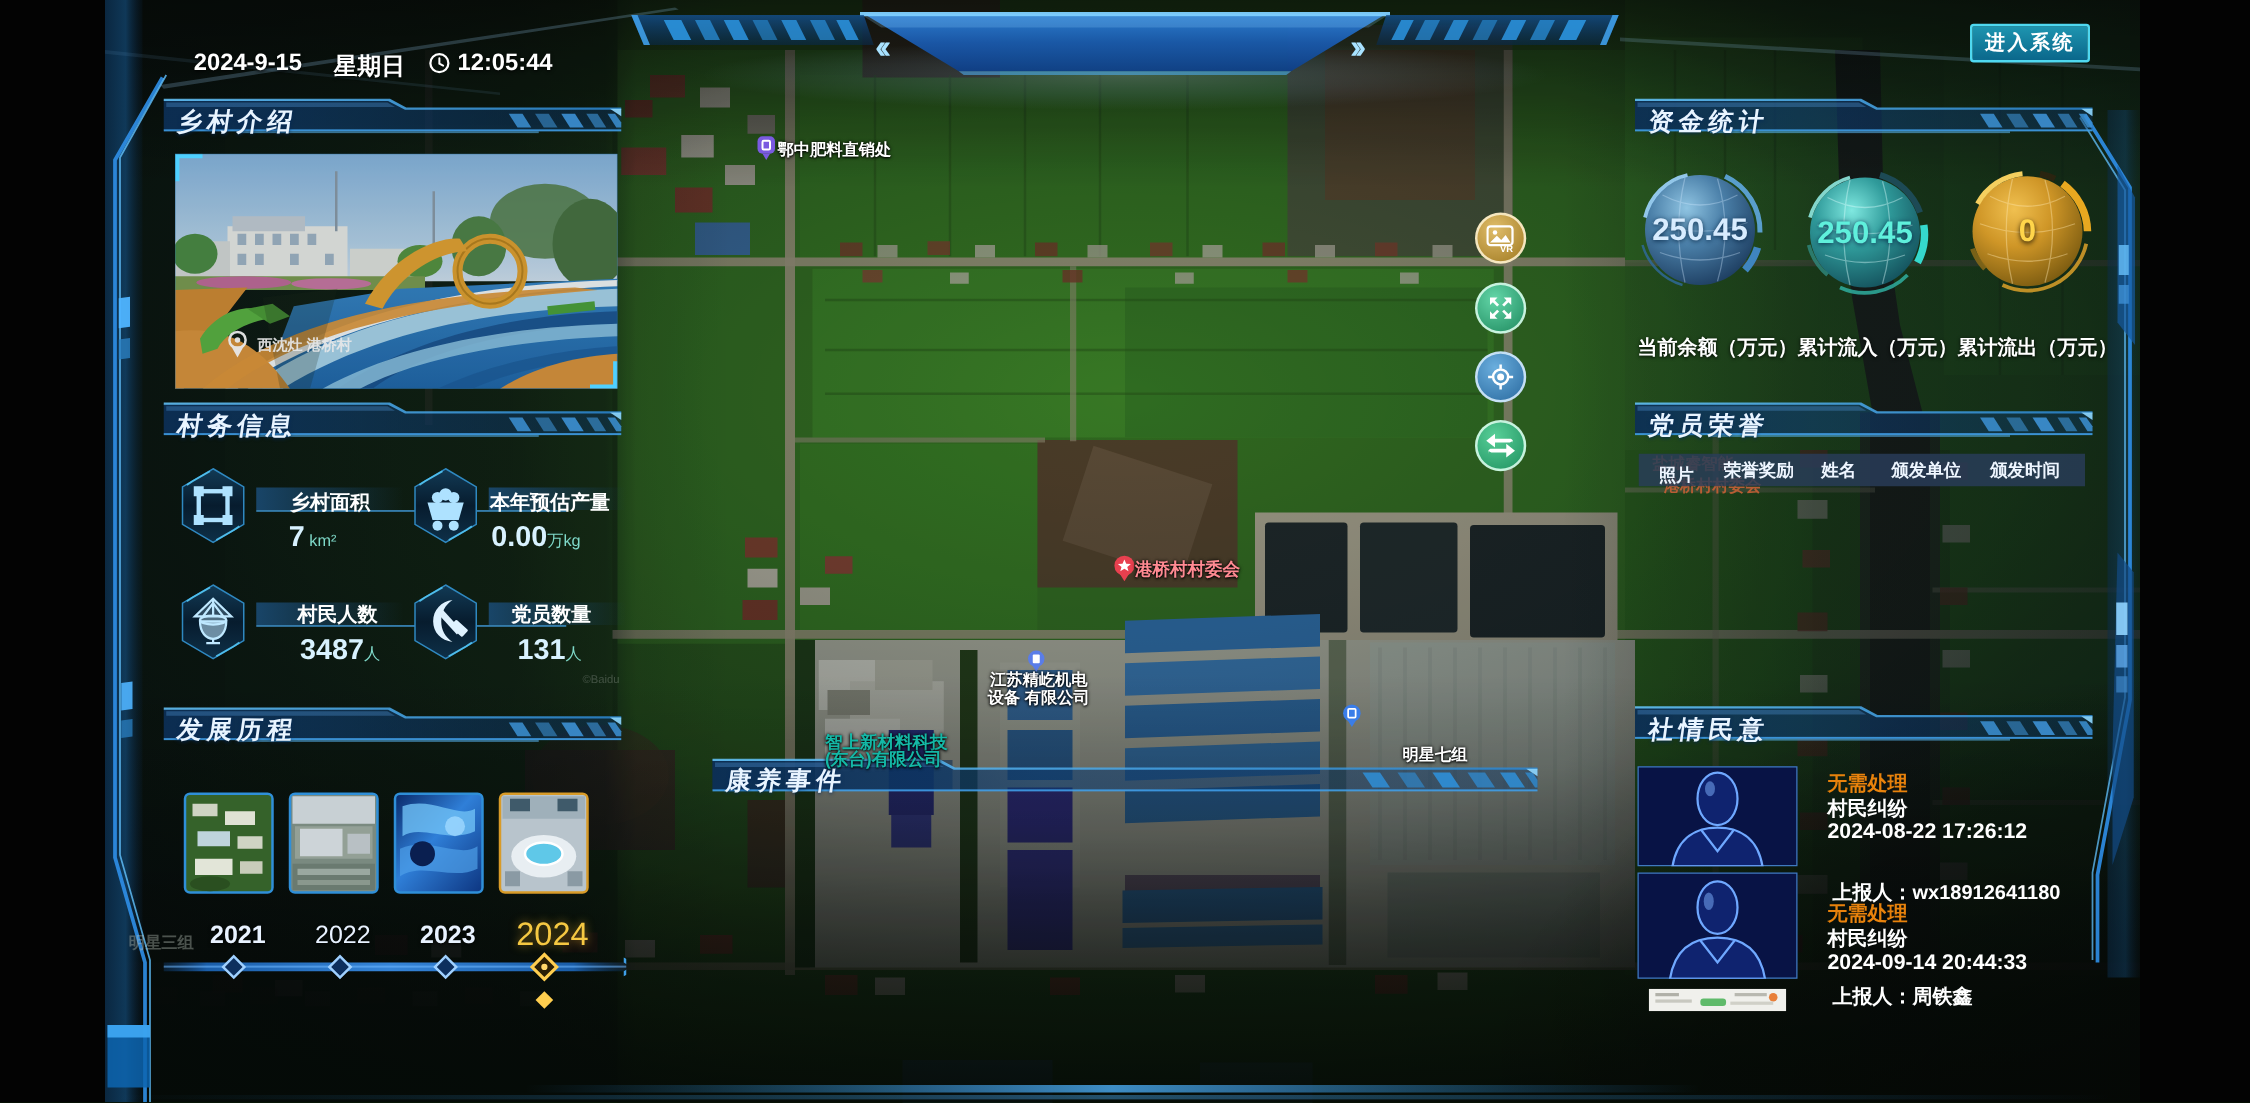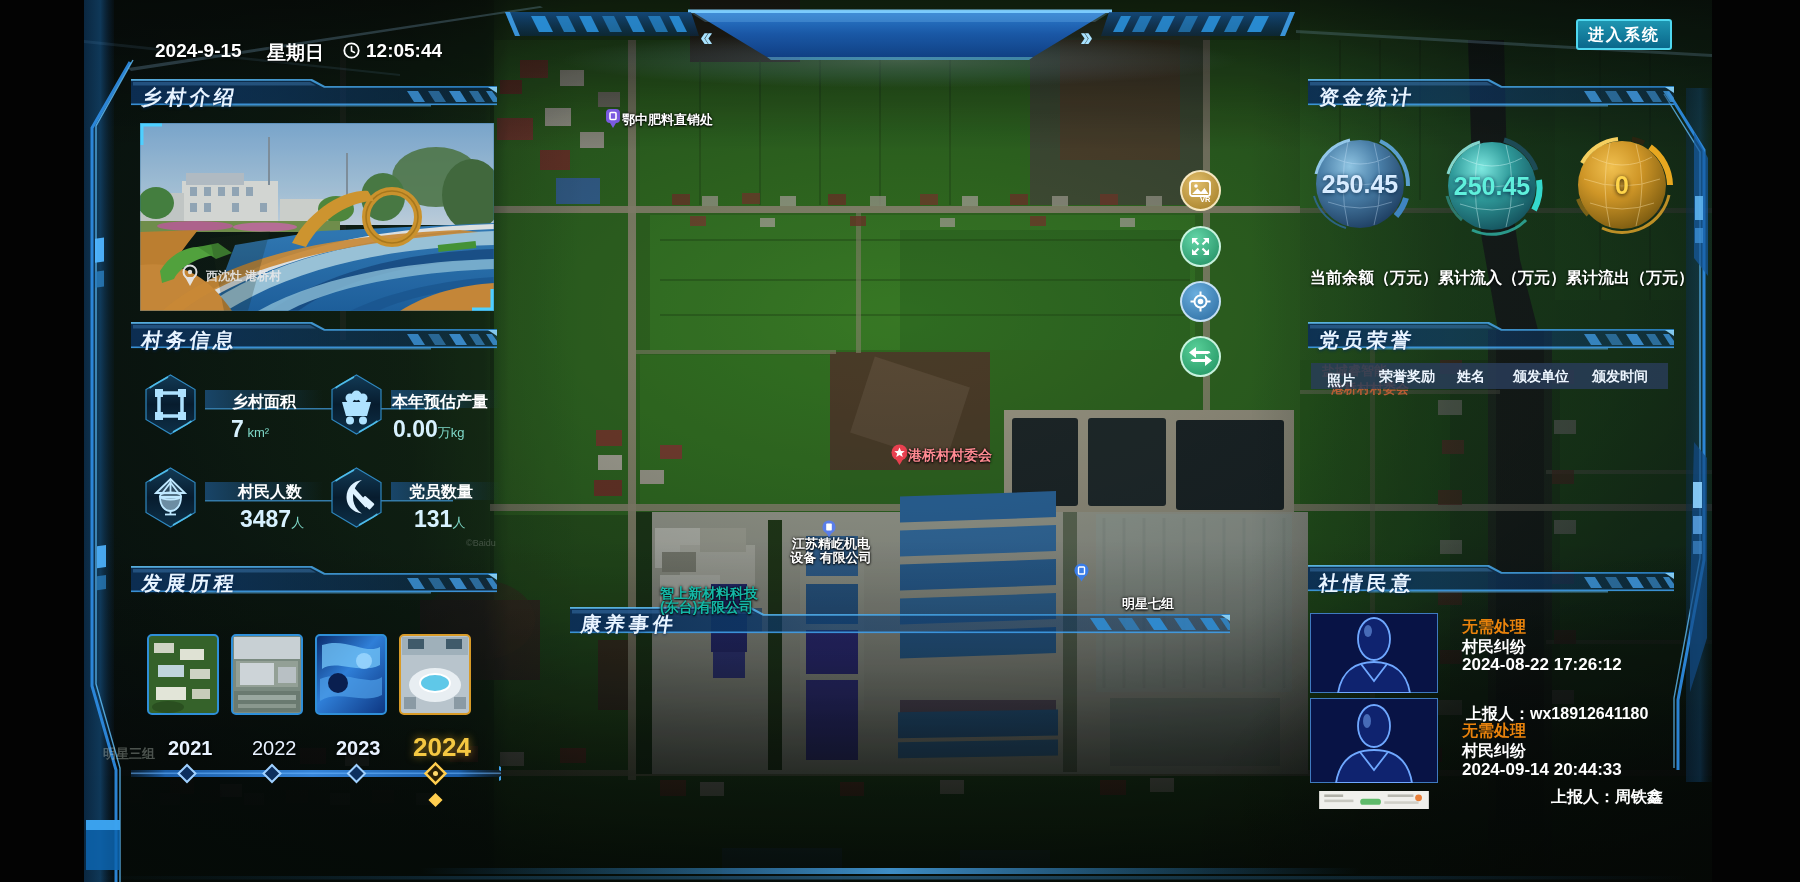--- a/index.html
+++ b/index.html
@@ -724,21 +724,21 @@
 
 <rect x="299.5" y="165" width="10" height="10" fill="#ffce4f" transform="rotate(45 304.5 170)"></rect>
 </svg>
 
 <div class="abs" style="left:168px;top:737px;font-size:20px;font-weight:bold;color:#e8f2ff;text-shadow:0 1px 3px #000;">2021</div>
 
 <div class="abs" style="left:252px;top:737px;font-size:20px;font-weight:normal;color:#e8f2ff;text-shadow:0 1px 3px #000;">2022</div>
 
 <div class="abs" style="left:336px;top:737px;font-size:20px;font-weight:bold;color:#e8f2ff;text-shadow:0 1px 3px #000;">2023</div>
 
-<div class="abs" style="left:413px;top:732px;font-size:26px;font-weight:bold;color:#f5c842;text-shadow:0 0 8px rgba(245,180,40,.6);">2024</div>
+<div class="abs" style="left:413px;top:732px;font-size:26px;font-weight:normal;color:#f5c842;text-shadow:0 0 8px rgba(245,180,40,.6);">2024</div>
 
 <svg class="abs" style="left:1300px;top:125px" width="400" height="170" viewBox="0 0 400 170">
 <defs>
 <radialGradient id="gb" cx="38%" cy="30%" r="75%">
           <stop offset="0%" stop-color="#8fc4e2"></stop>
           <stop offset="45%" stop-color="#4a7fa8"></stop>
           <stop offset="100%" stop-color="#1d3d60"></stop>
         </radialGradient>
 <radialGradient id="gt" cx="38%" cy="30%" r="75%">
           <stop offset="0%" stop-color="#7fe8e0"></stop>
@@ -856,21 +856,21 @@
 </g>
 <ellipse cx="57" cy="23" rx="4" ry="7" fill="#7fb4ff" opacity=".5"></ellipse>
 </svg>
 
 <div class="abs" style="left:1462px;top:721px;font-size:16px;font-weight:bold;color:#e8820c;">无需处理</div>
 
 <div class="abs" style="left:1462px;top:741px;font-size:16px;font-weight:bold;color:#fff;">村民纠纷</div>
 
 <div class="abs" style="left:1462px;top:760px;font-size:17px;font-weight:bold;color:#fff;">2024-09-14 20:44:33</div>
 
-<div class="abs" style="left:1551px;top:787px;font-size:16px;font-weight:bold;color:#fff;">上报人：周铁鑫</div>
+<div class="abs" style="left:1466px;top:787px;font-size:16px;font-weight:bold;color:#fff;">上报人：周铁鑫</div>
 
 <svg class="abs" style="left:1310px;top:791px" width="128" height="18" viewBox="0 0 128 21">
 <rect x="0" y="0" width="128" height="21" fill="#f0f0ec"></rect>
 <rect x="6" y="4" width="22" height="3" fill="#b0b0a8"></rect>
       <rect x="6" y="10" width="34" height="3" fill="#c8c8c0"></rect>
 <rect x="48" y="9" width="24" height="7" rx="3" fill="#5fba6a"></rect>
 <rect x="80" y="4" width="30" height="3" fill="#b8b8b0"></rect>
       <circle cx="116" cy="8" r="4" fill="#e87f3a"></circle>
 <rect x="76" y="12" width="40" height="3" fill="#d0d0c8"></rect>
 </svg>

